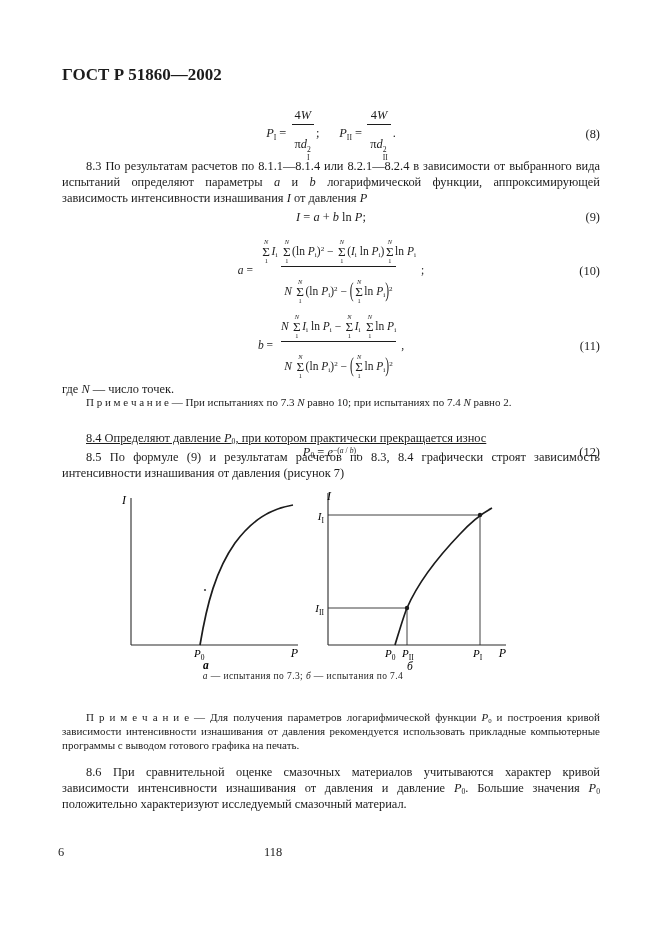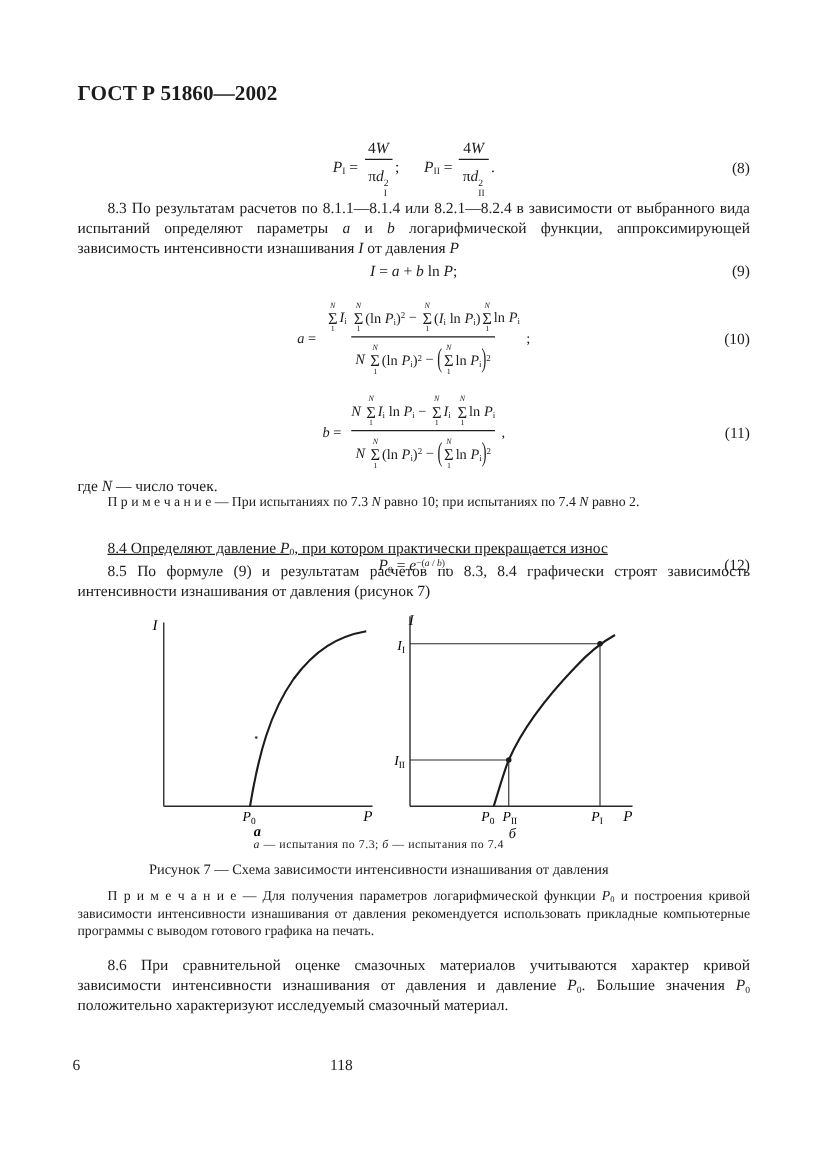--- a/index.html
+++ b/index.html
@@ -18,21 +18,21 @@
   .eq{white-space:nowrap;}
   .eqsmall{font-size:11.5px;}
   .it{font-style:italic;}
   .rm{font-style:normal;}
   .sb{font-size:0.62em;vertical-align:-0.28em;}
   .sp{font-size:0.62em;vertical-align:0.5em;}
   .gap{display:inline-block;}
   .ss{display:inline-flex;flex-direction:column;align-items:flex-start;line-height:1.05;font-size:0.62em;vertical-align:-0.5em;}
   .frac{display:inline-flex;flex-direction:column;align-items:center;vertical-align:middle;margin:0 2px;line-height:1.15;}
   .fnum{padding:0 3px 1px;white-space:nowrap;text-align:center;}
-  .fden{border-top:1px solid #1c1c1c;padding:6px 3px 0;white-space:nowrap;}
+  .fden{border-top:1px solid #1c1c1c;padding:12px 3px 0;white-space:nowrap;}
   .sum{display:inline-flex;flex-direction:column;align-items:center;line-height:1;vertical-align:middle;margin:0 1.5px;}
   .sig{font-size:1.15em;line-height:0.9;}
   .lim{font-size:0.55em;line-height:1.1;}
   .grp{white-space:nowrap;}
   .par{display:inline-block;}
   .par.big{transform:scaleY(1.9);transform-origin:50% 55%;}
   .supg{font-size:0.62em;vertical-align:0.45em;}
   .center-line{left:0;width:606px;text-align:center;}
   .legend{font-size:9.5px;letter-spacing:0.4px;color:#222;}
   .figtitle{font-size:11.5px;}
@@ -174,21 +174,20 @@
       <text x="324" y="612" text-anchor="end" font-size="11"><tspan class="svg-it">I</tspan><tspan font-size="7.5" dy="2.5">II</tspan></text>
       <text x="385" y="657" font-size="11"><tspan class="svg-it">P</tspan><tspan font-size="7.5" dy="2.5">0</tspan></text>
       <text x="402" y="657" font-size="11"><tspan class="svg-it">P</tspan><tspan font-size="7.5" dy="2.5">II</tspan></text>
       <text x="473" y="657" font-size="11"><tspan class="svg-it">P</tspan><tspan font-size="7.5" dy="2.5">I</tspan></text>
       <text x="407" y="670" font-size="11.5" class="svg-it">б</text>
     </g>
   </svg>
 
   <div class="abs center-line legend" style="top:670px;"><span class="it">а</span><span class="rm"> — испытания по 7.3; </span><span class="it">б</span><span class="rm"> — испытания по 7.4</span></div>
 
-  <div class="abs center-line figtitle" style="top:689px;">Рисунок 7 — Схема зависимости интенсивности изнашивания от давления</div>
 
   <div class="abs body-block note ind" style="top:711px;"><span class="rm">П р и м е ч а н и е — Для получения параметров логарифмической функции </span><span class="it">P</span><span class="sb">0</span><span class="rm">  и построения кривой зависимости интенсивности изнашивания от давления рекомендуется использовать прикладные компьютерные программы с выводом готового графика на печать.</span></div>
 
   <div class="abs body-block ind" style="top:765px;"><span class="rm">8.6 При сравнительной оценке смазочных материалов учитываются характер кривой зависимости интенсивности изнашивания от давления и давление </span><span class="it">P</span><span class="sb">0</span><span class="rm">. Большие значения </span><span class="it">P</span><span class="sb">0</span><span class="rm">  положительно характеризуют исследуемый  смазочный материал.</span></div>
 
   <div class="abs footer" style="left:58px;top:845px;">6</div>
   <div class="abs footer" style="left:264px;top:845px;">118</div>
 
 </div>
 

